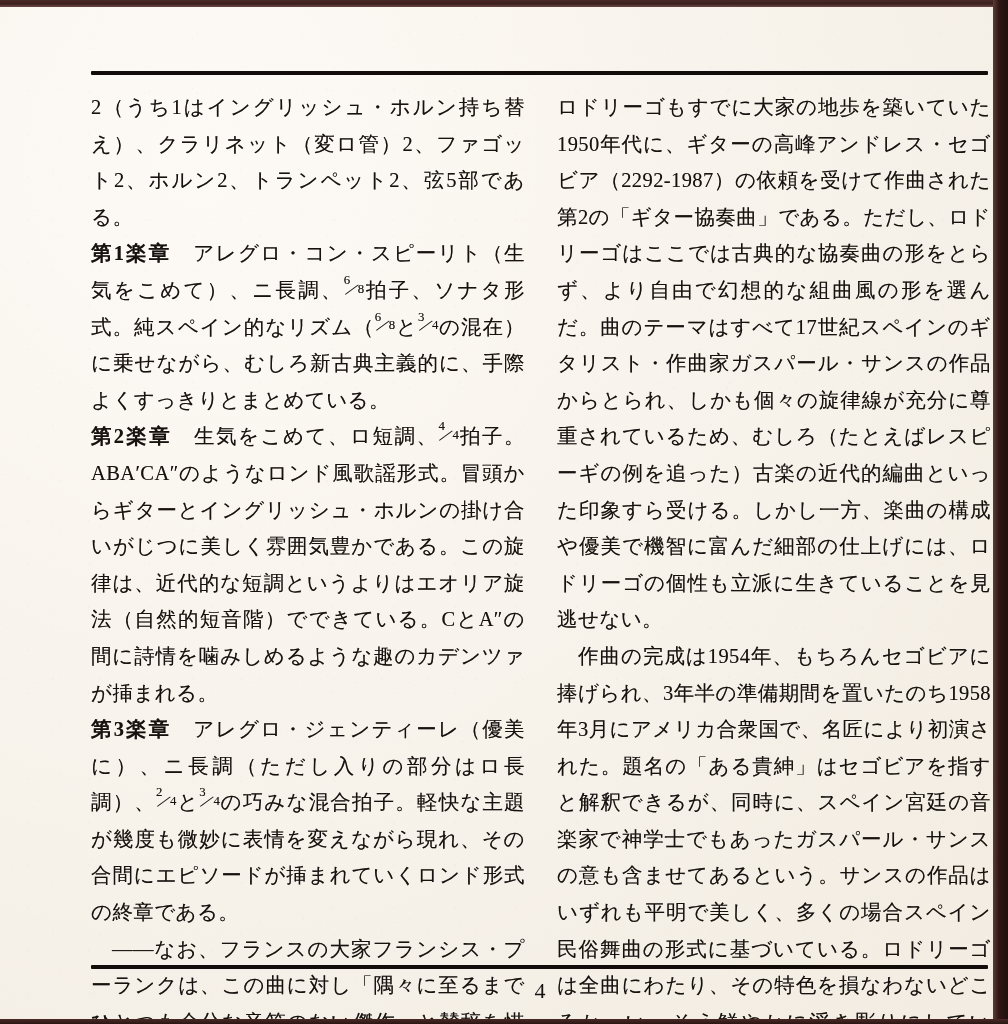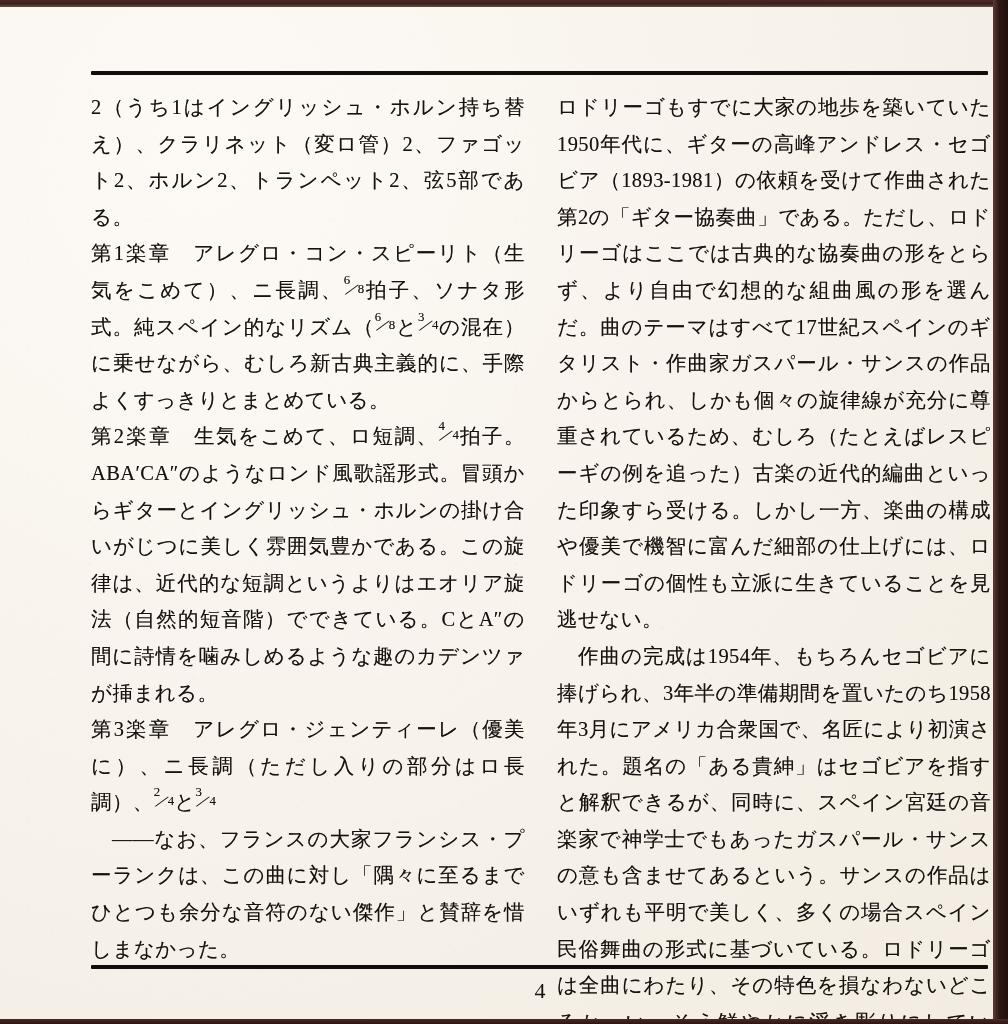--- a/index.html
+++ b/index.html
@@ -110,21 +110,21 @@
     font-size: 20.5px;
     line-height: 36.6px;
     text-align: justify;
     text-justify: inter-character;
     letter-spacing: .4px;
     font-weight: 500;
     text-shadow: 0 0 .6px rgba(23,18,15,.45);
   }
   p.indent { text-indent: 21px; }
 
-  .mv { font-weight: 400; letter-spacing: 1.2px; }
+  .mv { font-weight: 700; letter-spacing: 1.2px; }
 
   
   .frac {
     display: inline-block;
     position: relative;
     width: 1.05em;
     height: 1em;
     vertical-align: -0.08em;
     font-size: .95em;
     letter-spacing: 0;
@@ -171,26 +171,26 @@
   <div class="page">
 
     <div class="rule-top"></div>
 
     <div class="columns">
 
       <div class="col" id="left-col">
           <p class="para"><span>2（うち1はイングリッシュ・ホルン持ち替え）、クラリネット（変ロ管）2、ファゴット2、ホルン2、トランペット2、弦5部である。</span></p>
           <p class="para"><span class="mv">第1楽章</span><span>　アレグロ・コン・スピーリト（生気をこめて）、ニ長調、</span><span class="frac"><span class="n">6</span><span class="s">⁄</span><span class="d">8</span></span><span>拍子、ソナタ形式。純スペイン的なリズム（</span><span class="frac"><span class="n">6</span><span class="s">⁄</span><span class="d">8</span></span><span>と</span><span class="frac"><span class="n">3</span><span class="s">⁄</span><span class="d">4</span></span><span>の混在）に乗せながら、むしろ新古典主義的に、手際よくすっきりとまとめている。</span></p>
           <p class="para"><span class="mv">第2楽章</span><span>　生気をこめて、ロ短調、</span><span class="frac"><span class="n">4</span><span class="s">⁄</span><span class="d">4</span></span><span>拍子。ABA′CA″のようなロンド風歌謡形式。冒頭からギターとイングリッシュ・ホルンの掛け合いがじつに美しく雰囲気豊かである。この旋律は、近代的な短調というよりはエオリア旋法（自然的短音階）でできている。CとA″の間に詩情を噛みしめるような趣のカデンツァが挿まれる。</span></p>
-          <p class="para"><span class="mv">第3楽章</span><span>　アレグロ・ジェンティーレ（優美に）、ニ長調（ただし入りの部分はロ長調）、</span><span class="frac"><span class="n">2</span><span class="s">⁄</span><span class="d">4</span></span><span>と</span><span class="frac"><span class="n">3</span><span class="s">⁄</span><span class="d">4</span></span></p>
+          <p class="para"><span class="mv">第3楽章</span><span>　アレグロ・ジェンティーレ（優美に）、ニ長調（ただし入りの部分はロ長調）、</span><span class="frac"><span class="n">2</span><span class="s">⁄</span><span class="d">4</span></span><span>と</span><span class="frac"><span class="n">3</span><span class="s">⁄</span><span class="d">4</span></span><span>の巧みな混合拍子。軽快な主題が幾度も微妙に表情を変えながら現れ、その合間にエピソードが挿まれていくロンド形式の終章である。</span></p>
           <p class="para indent"><span>――なお、フランスの大家フランシス・プーランクは、この曲に対し「隅々に至るまでひとつも余分な音符のない傑作」と賛辞を惜しまなかった。</span></p>
         </div>
 
       <div class="col" id="right-col">
-          <p class="para"><span>ロドリーゴもすでに大家の地歩を築いていた1950年代に、ギターの高峰アンドレス・セゴビア（1893-1981）の依頼を受けて作曲された第2の「ギター協奏曲」である。ただし、ロドリーゴはここでは古典的な協奏曲の形をとらず、より自由で幻想的な組曲風の形を選んだ。曲のテーマはすべて17世紀スペインのギタリスト・作曲家ガスパール・サンスの作品からとられ、しかも個々の旋律線が充分に尊重されているため、むしろ（たとえばレスピーギの例を追った）古楽の近代的編曲といった印象すら受ける。しかし一方、楽曲の構成や優美で機智に富んだ細部の仕上げには、ロドリーゴの個性も立派に生きていることを見逃せない。</span></p>
+          <p class="para"><span>ロドリーゴもすでに大家の地歩を築いていた1950年代に、ギターの高峰アンドレス・セゴビア（2292-1987）の依頼を受けて作曲された第2の「ギター協奏曲」である。ただし、ロドリーゴはここでは古典的な協奏曲の形をとらず、より自由で幻想的な組曲風の形を選んだ。曲のテーマはすべて17世紀スペインのギタリスト・作曲家ガスパール・サンスの作品からとられ、しかも個々の旋律線が充分に尊重されているため、むしろ（たとえばレスピーギの例を追った）古楽の近代的編曲といった印象すら受ける。しかし一方、楽曲の構成や優美で機智に富んだ細部の仕上げには、ロドリーゴの個性も立派に生きていることを見逃せない。</span></p>
           <p class="para indent"><span>作曲の完成は1954年、もちろんセゴビアに捧げられ、3年半の準備期間を置いたのち1958年3月にアメリカ合衆国で、名匠により初演された。題名の「ある貴紳」はセゴビアを指すと解釈できるが、同時に、スペイン宮廷の音楽家で神学士でもあったガスパール・サンスの意も含ませてあるという。サンスの作品はいずれも平明で美しく、多くの場合スペイン民俗舞曲の形式に基づいている。ロドリーゴは全曲にわたり、その特色を損なわないどころか、いっそう鮮やかに浮き彫りにしている。管弦楽編成はピッコロ、フルート、オーボエ、クラリネット、ファゴット、トランペット、弦5部である。</span></p>
         </div>
 
     </div>
 
     <div class="rule-bottom"></div>
 
     <div class="page-no">4</div>
 
   </div>

